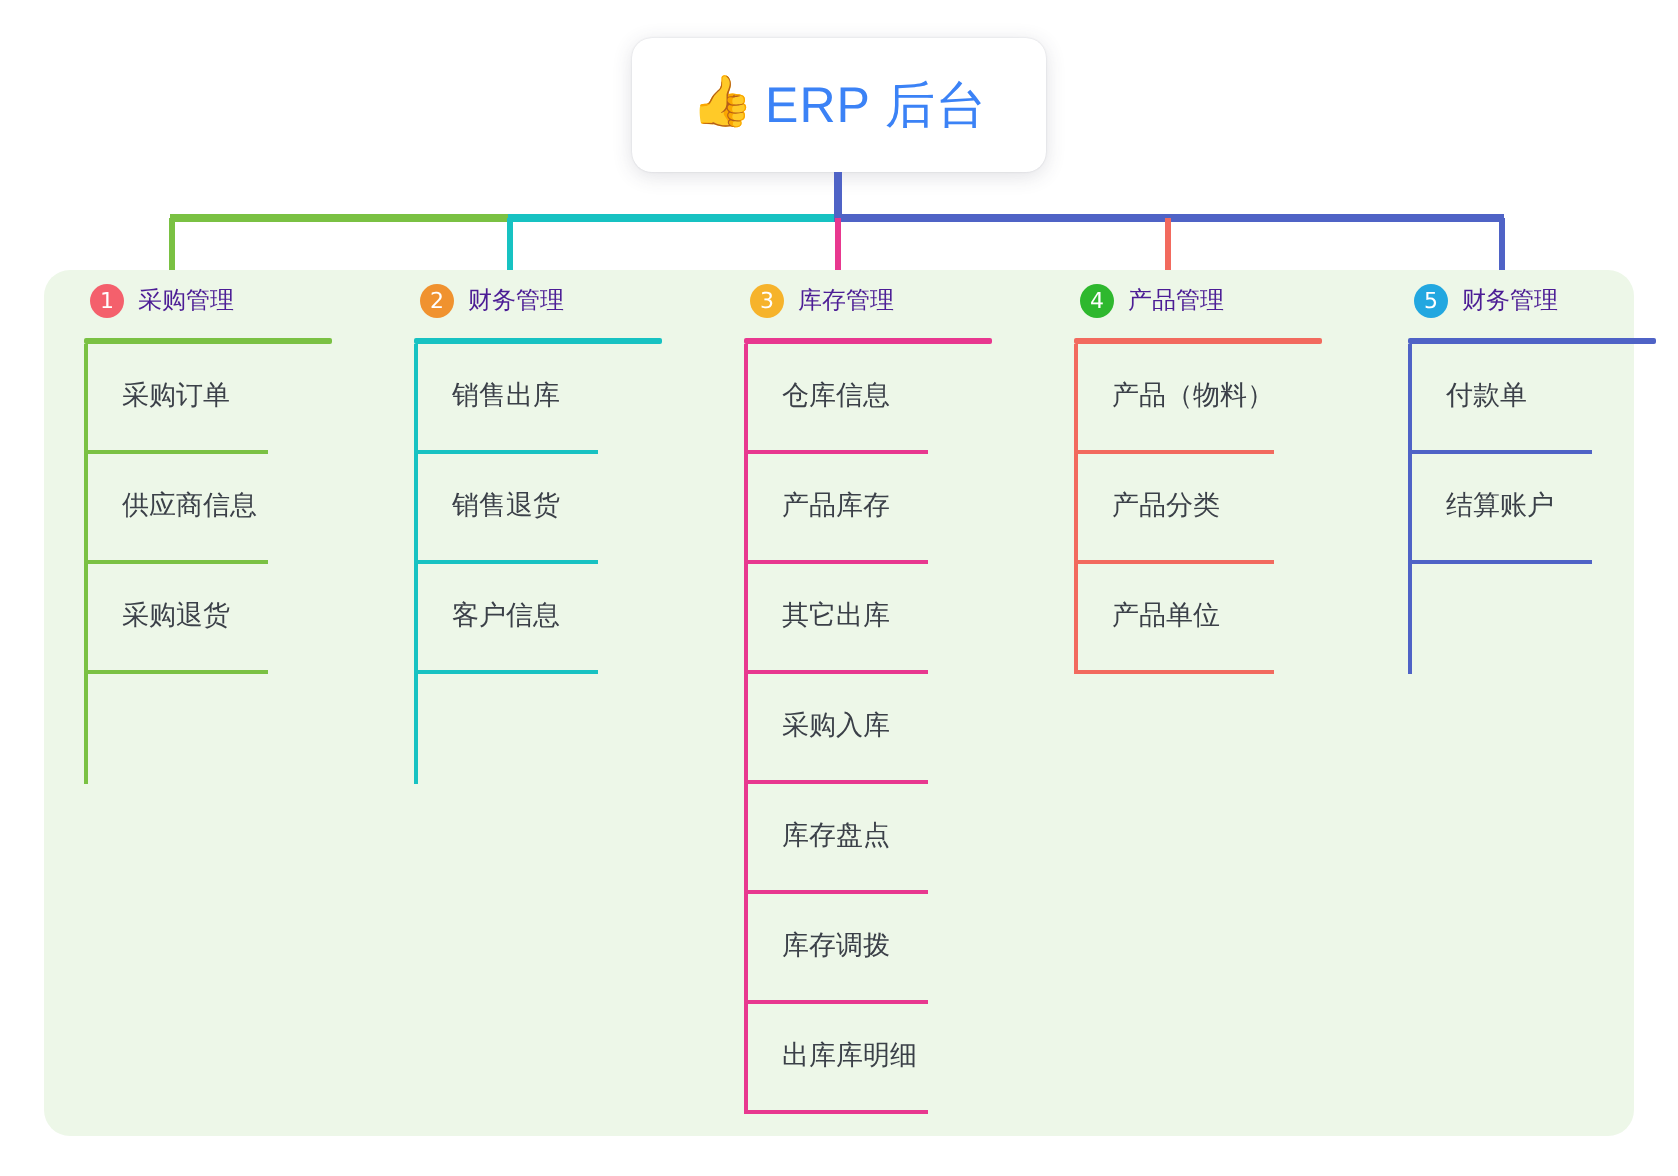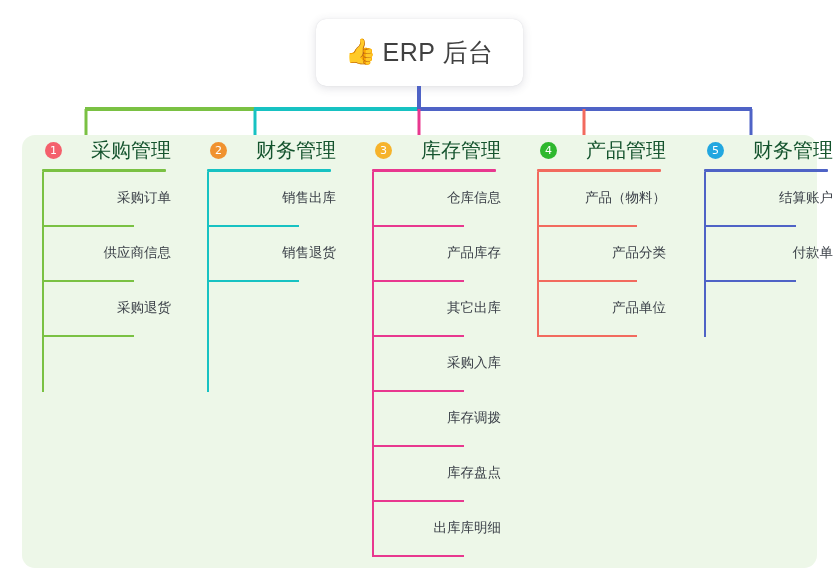--- a/index.html
+++ b/index.html
@@ -40,21 +40,21 @@
   }
   .root-emoji {
     font-size: 25px;
     line-height: 1;
     display: block;
     width: 28px;
     height: 28px;
   }
   .root-title {
     font-size: 25px;
-    color: #404040;
+    color: #3b82f6;
     letter-spacing: 0.5px;
     white-space: nowrap;
     text-align: center;
   }
 
   
   #connectors {
     position: absolute;
     left: 0; top: 0;
     width: 839px;
@@ -91,24 +91,23 @@
     height: 17px;
     border-radius: 50%;
     color: #ffffff;
     font-size: 11px;
     line-height: 17px;
     text-align: center;
     font-family: "DejaVu Sans", sans-serif;
     flex: 0 0 auto;
   }
   .col-title {
-    font-size: 20px;
-    color: #14532d;
+    font-size: 12px;
+    color: #4c1d95;
     white-space: nowrap;
-    margin-left: 22px;
   }
   .col-rule {
     height: 3px;
     border-radius: 1px;
     margin-top: 4px;
   }
 
   .col-body {
     position: relative;
     margin-top: 0;
@@ -117,24 +116,23 @@
     position: absolute;
     left: 0;
     top: 0;
     width: 2px;
   }
 
   .leaf {
     position: relative;
     height: 55px;
     box-sizing: border-box;
-    padding-left: 30px;
+    padding-left: 19px;
     display: flex;
     align-items: center;
-    justify-content: flex-end;
   }
   .leaf-text {
     font-size: 13.5px;
     color: #3b4048;
     white-space: nowrap;
     position: relative;
     top: -2px;
   }
   .leaf-rule {
     position: absolute;
@@ -198,20 +196,24 @@
           <div class="col-body">
             <div class="spine" style="background: rgb(23, 194, 194); height: 220px;"></div>
             <div class="leaf">
               <span class="leaf-text">销售出库</span>
               <div class="leaf-rule" style="width: 92px; background: rgb(23, 194, 194);"></div>
             </div>
             <div class="leaf">
               <span class="leaf-text">销售退货</span>
               <div class="leaf-rule" style="width: 92px; background: rgb(23, 194, 194);"></div>
             </div>
+            <div class="leaf">
+              <span class="leaf-text">客户信息</span>
+              <div class="leaf-rule" style="width: 92px; background: rgb(23, 194, 194);"></div>
+            </div>
           </div>
         </div>
         <div class="column" style="left: 350px;">
           <div class="col-head">
             <span class="badge" style="background: rgb(246, 179, 43);">3</span>
             <span class="col-title">库存管理</span>
           </div>
           <div class="col-rule" style="width: 124px; background: rgb(232, 56, 143);"></div>
           <div class="col-body">
             <div class="spine" style="background: rgb(232, 56, 143); height: 385px;"></div>
@@ -225,25 +227,25 @@
             </div>
             <div class="leaf">
               <span class="leaf-text">其它出库</span>
               <div class="leaf-rule" style="width: 92px; background: rgb(232, 56, 143);"></div>
             </div>
             <div class="leaf">
               <span class="leaf-text">采购入库</span>
               <div class="leaf-rule" style="width: 92px; background: rgb(232, 56, 143);"></div>
             </div>
             <div class="leaf">
+              <span class="leaf-text">库存盘点</span>
+              <div class="leaf-rule" style="width: 92px; background: rgb(232, 56, 143);"></div>
+            </div>
+            <div class="leaf">
               <span class="leaf-text">库存调拨</span>
-              <div class="leaf-rule" style="width: 92px; background: rgb(232, 56, 143);"></div>
-            </div>
-            <div class="leaf">
-              <span class="leaf-text">库存盘点</span>
               <div class="leaf-rule" style="width: 92px; background: rgb(232, 56, 143);"></div>
             </div>
             <div class="leaf">
               <span class="leaf-text">出库库明细</span>
               <div class="leaf-rule" style="width: 92px; background: rgb(232, 56, 143);"></div>
             </div>
           </div>
         </div>
         <div class="column" style="left: 515px;">
           <div class="col-head">
@@ -269,25 +271,25 @@
         </div>
         <div class="column" style="left: 682px;">
           <div class="col-head">
             <span class="badge" style="background: rgb(34, 167, 224);">5</span>
             <span class="col-title">财务管理</span>
           </div>
           <div class="col-rule" style="width: 124px; background: rgb(79, 99, 198);"></div>
           <div class="col-body">
             <div class="spine" style="background: rgb(79, 99, 198); height: 165px;"></div>
             <div class="leaf">
+              <span class="leaf-text">付款单</span>
+              <div class="leaf-rule" style="width: 92px; background: rgb(79, 99, 198);"></div>
+            </div>
+            <div class="leaf">
               <span class="leaf-text">结算账户</span>
               <div class="leaf-rule" style="width: 92px; background: rgb(79, 99, 198);"></div>
             </div>
-            <div class="leaf">
-              <span class="leaf-text">付款单</span>
-              <div class="leaf-rule" style="width: 92px; background: rgb(79, 99, 198);"></div>
-            </div>
           </div>
         </div>
       </div>
   </div>
 
 </div>
 
 </body></html>

